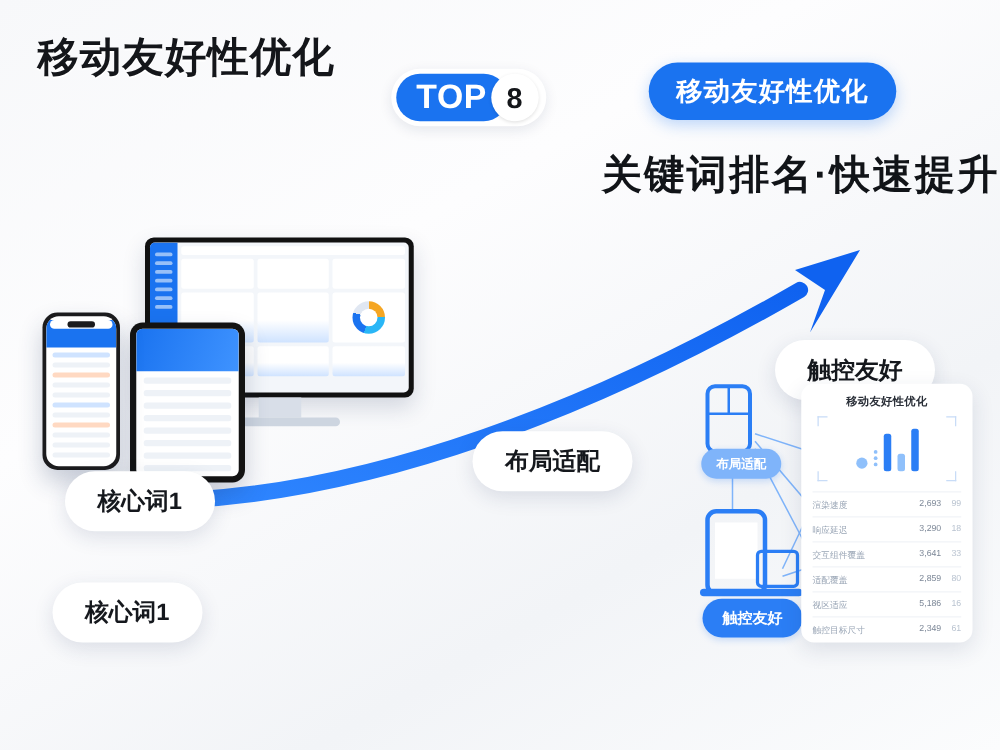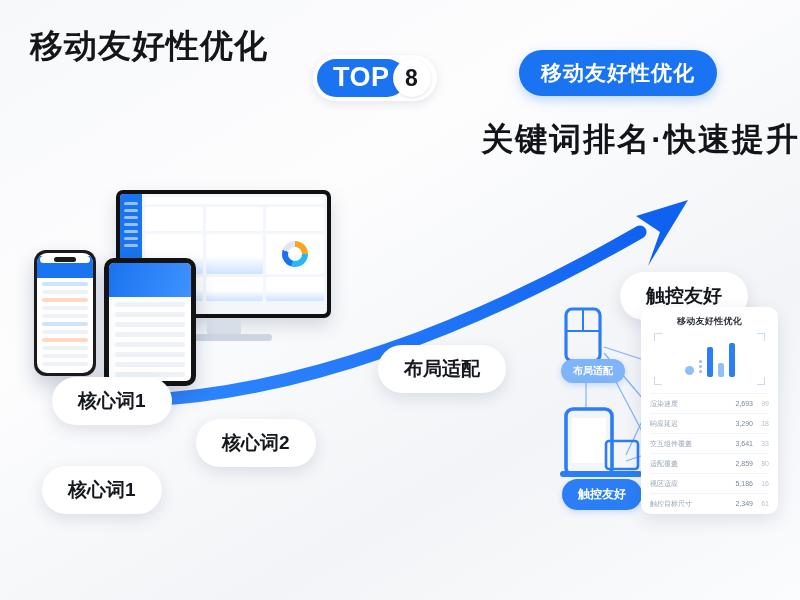--- a/index.html
+++ b/index.html
@@ -249,21 +249,20 @@
             <i class="a"></i>
             <i></i>
             <i></i>
             <i></i>
           </div>
       </div>
     </div>
   </div>
 
   <div class="kw kw1">核心词1</div>
-  <div class="kw kw2">核心词2</div>
   <div class="kw kw3">核心词1</div>
   <div class="kw kw-layout">布局适配</div>
   <div class="kw kw-touch">触控友好</div>
 
   <div class="diagram">
     <svg class="diag-svg" width="230" height="215">
       <g stroke="#7fb4fa" stroke-width="1.2" fill="none">
         <path d="M56 42 L 96 55"></path>
           <path d="M56 48 L 96 95"></path>
           <path d="M56 54 L 96 130"></path>

